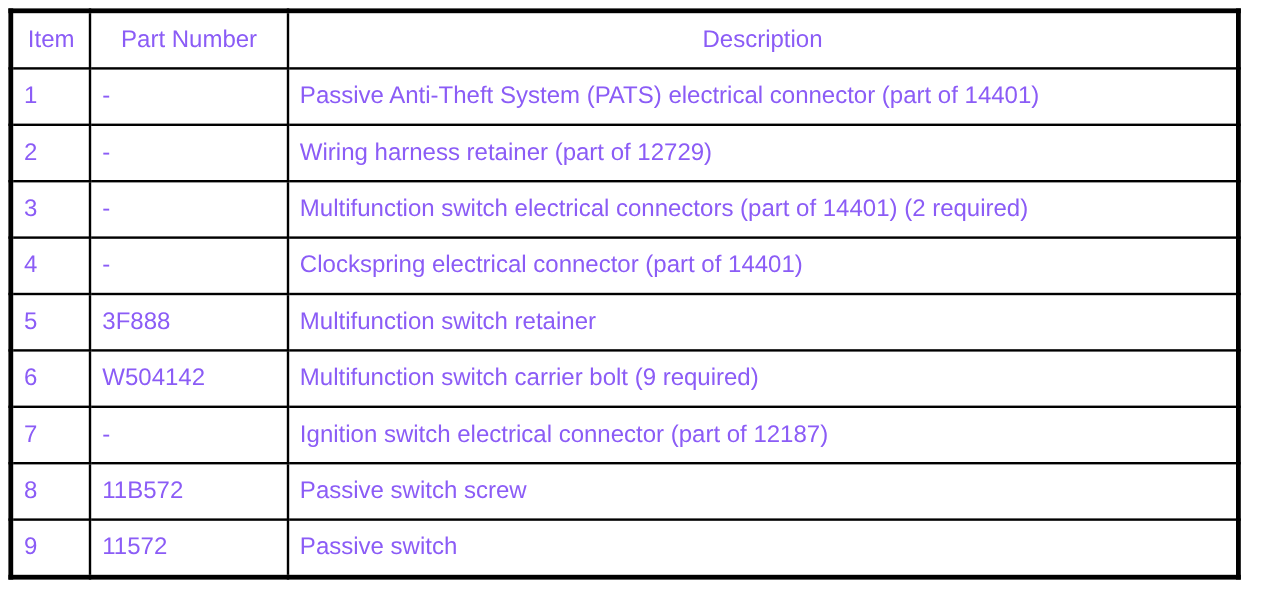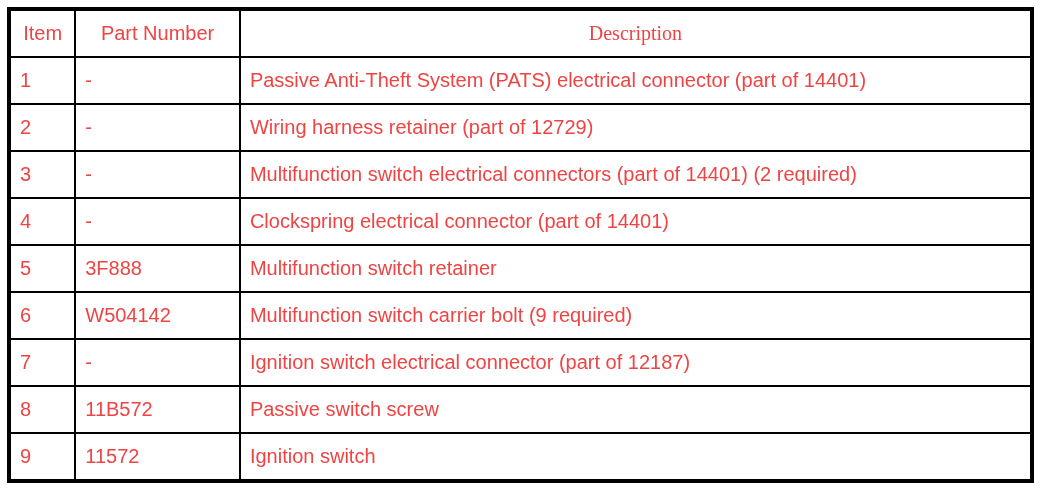--- a/index.html
+++ b/index.html
@@ -33,21 +33,21 @@
   }
 
   .parts-table td,
   .parts-table th {
     border: 2px solid #000000;
     padding: 0 0 0 8px;
     vertical-align: middle;
     font-size: 20px;
     font-weight: normal;
     text-align: left;
-    color: #ef4444;
+    color: #8b5cf6;
     line-height: 1.15;
     background: #ffffff;
     overflow: hidden;
     white-space: nowrap;
   }
 
   
   .parts-table {
     border: 4px solid #000000;
   }
@@ -61,21 +61,20 @@
     height: 45px;
   }
   thead th.th-item,
   thead th.th-part {
     text-align: center;
     padding-left: 0;
   }
   thead th.th-desc {
     text-align: center;
     padding-left: 0;
-    font-family: Liberation Serif, serif;
   }
 
   tbody td {
     height: 45px;
   }
 
   tbody td.cell-item { padding-left: 9px; }
   tbody td.cell-part { padding-left: 9px; }
   tbody td.cell-desc { padding-left: 9px; margin-left: 44px; }
 </style>
@@ -134,18 +133,18 @@
           <td class="cell-desc">Ignition switch electrical connector (part of 12187)</td>
         </tr>
         <tr>
           <td class="cell-item">8</td>
           <td class="cell-part">11B572</td>
           <td class="cell-desc">Passive switch screw</td>
         </tr>
         <tr>
           <td class="cell-item">9</td>
           <td class="cell-part">11572</td>
-          <td class="cell-desc">Ignition switch</td>
+          <td class="cell-desc">Passive switch</td>
         </tr>
       </tbody>
   </table>
 
 </div>
 
 </body></html>

